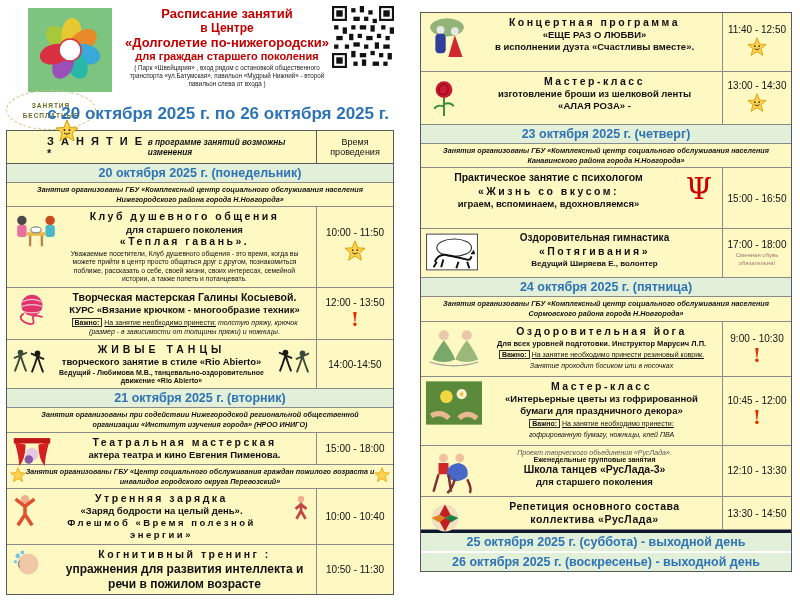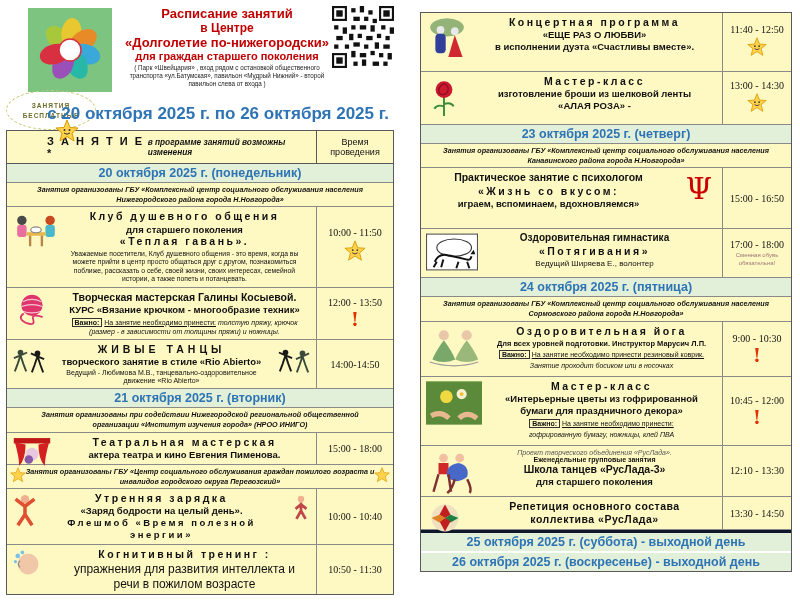--- a/index.html
+++ b/index.html
@@ -37,29 +37,29 @@
   .day{background:#e2efd9;color:#2e74b5;font-weight:bold;text-align:center;
        font-size:12.5px;padding:2px 0;border-bottom:1px solid #8a8a8a;}
   .org{position:relative;font-size:7.2px;font-style:italic;font-weight:bold;text-align:center;
        padding:2px 18px;border-bottom:1px solid #8a8a8a;line-height:1.35;}
   .row{display:flex;border-bottom:1px solid #8a8a8a;align-items:stretch;}
   .tbl > .row:last-child, .tbl > .day:last-child{border-bottom:none;}
   .cc{flex:1;position:relative;text-align:center;padding:3px 6px;}
   .tc{width:72px;border-left:1px solid #8a8a8a;display:flex;flex-direction:column;
       align-items:center;justify-content:center;gap:2px;padding:2px;}
   .col.right .tc{width:64px;}
-  .time{font-size:10px;white-space:nowrap;font-family:Liberation Serif, serif;}
+  .time{font-size:10px;white-space:nowrap;}
   .time-note{font-size:6px;color:#a07575;line-height:1.25;text-align:center;}
 
   .tm{font-size:10.5px;font-weight:bold;line-height:1.25;}
   .sp{letter-spacing:2.5px;}
   .spw{letter-spacing:4px;}
   .ts{font-size:9.5px;font-weight:bold;line-height:1.25;}
   .desc{font-size:6.8px;line-height:1.25;margin-top:1px;}
-  .sub{font-size:7px;line-height:1.2;margin-top:1px;}
+  .sub{font-size:7px;line-height:1.2;margin-top:1px;font-weight:bold;}
   .pre-i{font-size:7px;font-style:italic;color:#555;}
   .pre-b{font-size:7px;font-weight:bold;}
   .imp{font-size:7px;margin-top:2px;line-height:1.3;}
   .imp .lbl{border:1px solid #333;padding:0 2px;font-weight:bold;}
   .imp .und{text-decoration:underline;}
   .imp .it{font-style:italic;}
   .excl{color:#e23000;font-size:19px;font-weight:bold;font-family:"DejaVu Serif",serif;line-height:1;}
   .psi{position:absolute;right:10px;top:6px;font-size:30px;color:#cc0000;
        font-family:"DejaVu Serif",serif;line-height:1;}
   .icon-l{position:absolute;left:5px;top:4px;}

